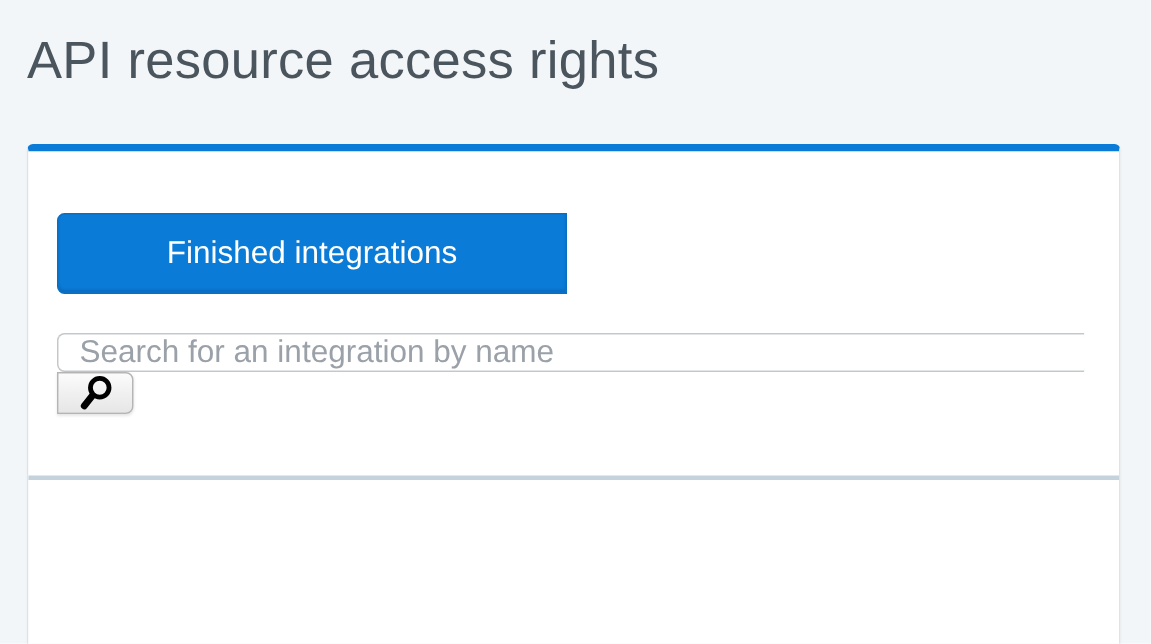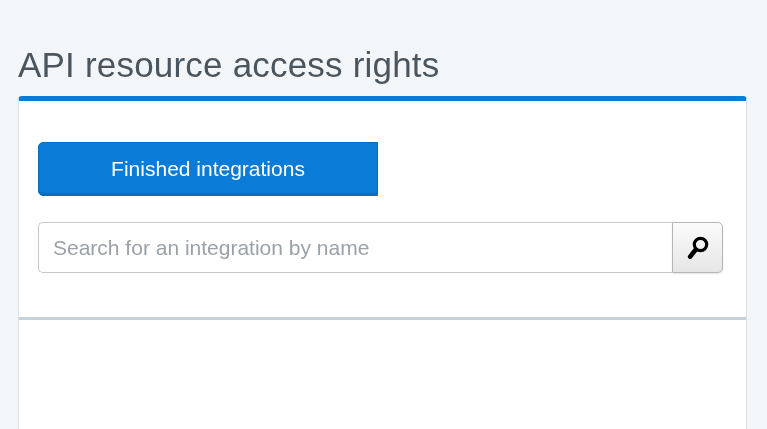--- a/index.html
+++ b/index.html
@@ -10,21 +10,20 @@
     background: #f3f6f8;
     position: relative;
   }
   .page-title {
     position: absolute;
     left: 18px; top: 21px;
     font-size: 35px;
     font-weight: 400;
     color: #4a555e;
     letter-spacing: 0.2px;
-    margin-top: 24px;
   }
   .panel {
     position: absolute;
     left: 18px; top: 96px;
     width: 729px; height: 400px;
     background: #ffffff;
     border: 1px solid #dfe3e7;
     border-top: 5px solid #0b7bd8;
     border-radius: 4px 4px 0 0;
     box-shadow: 0 1px 2px rgba(0,0,0,0.04);
@@ -72,20 +71,21 @@
     color: #101010;
     border: 1px solid #b5b5b5;
     border-radius: 0 5px 5px 0;
     box-shadow: 0 1px 2px rgba(0,0,0,0.12);
   }
   .search-row {
     display: flex;
     width: 685px;
     height: 51px;
     margin-top: 26px;
+    flex-direction: column;
   }
   .search-input {
     flex: 1;
     height: 51px;
     border: 1px solid #c4c8cb;
     border-right: none;
     border-radius: 5px 0 0 5px;
     font-family: "Liberation Sans", sans-serif;
     font-size: 21px;
     color: #44505a;

